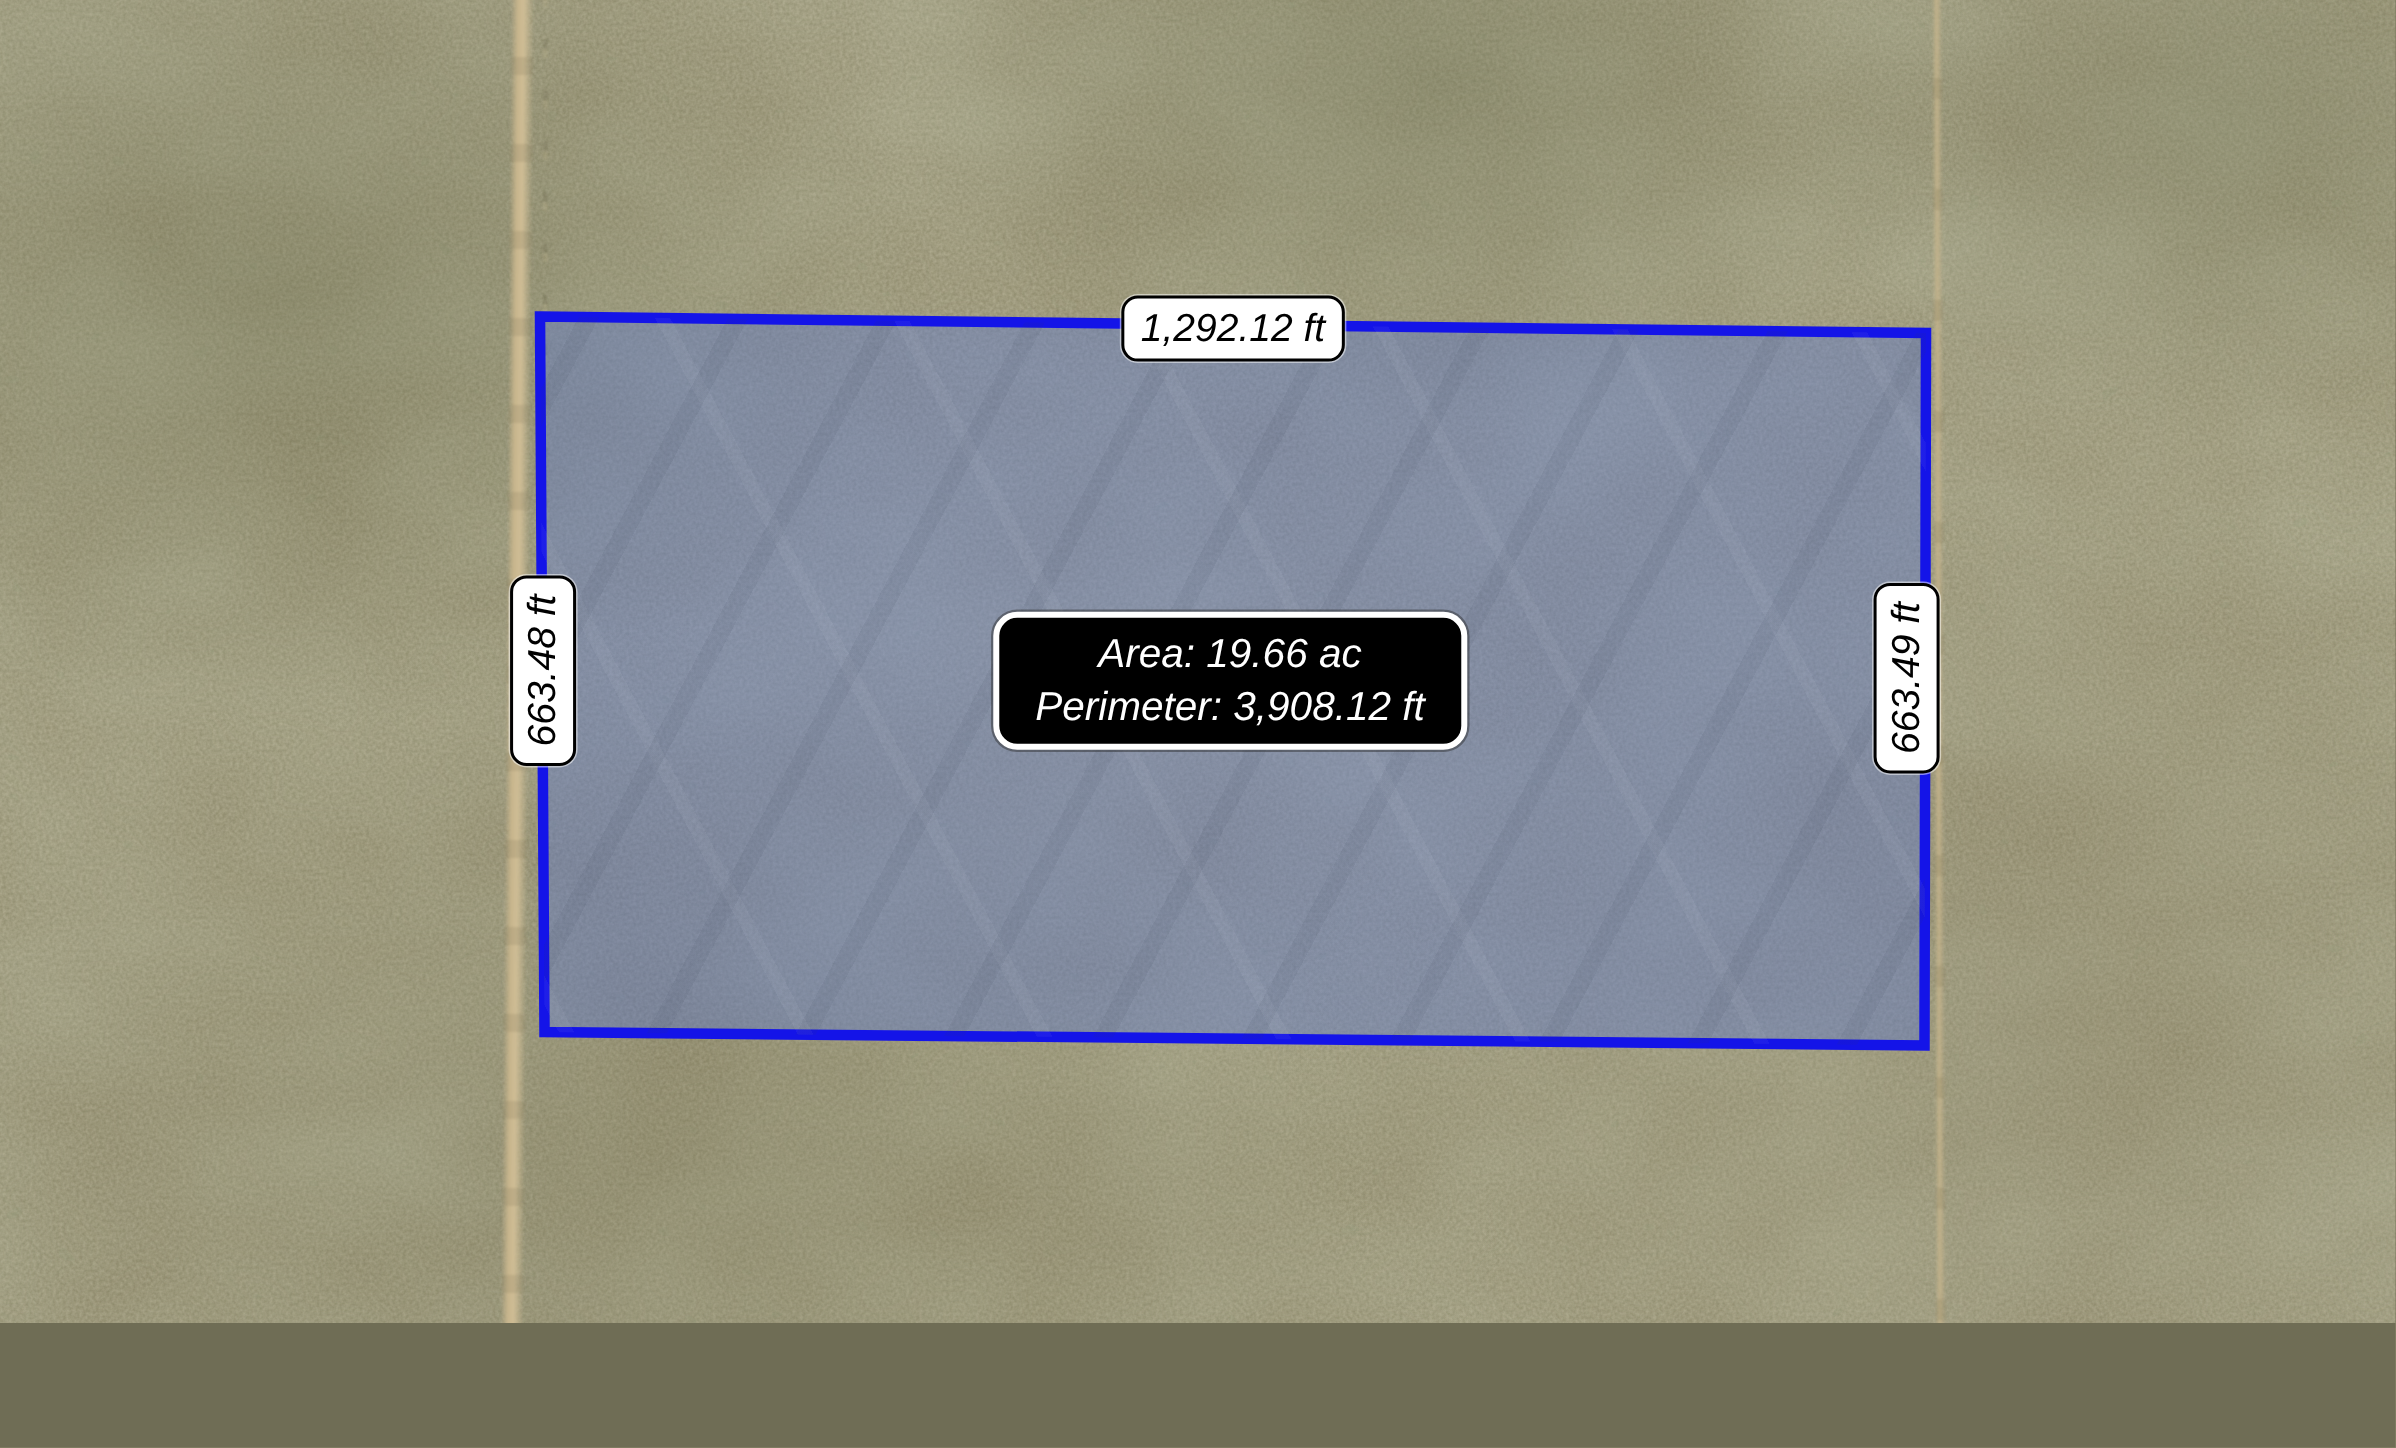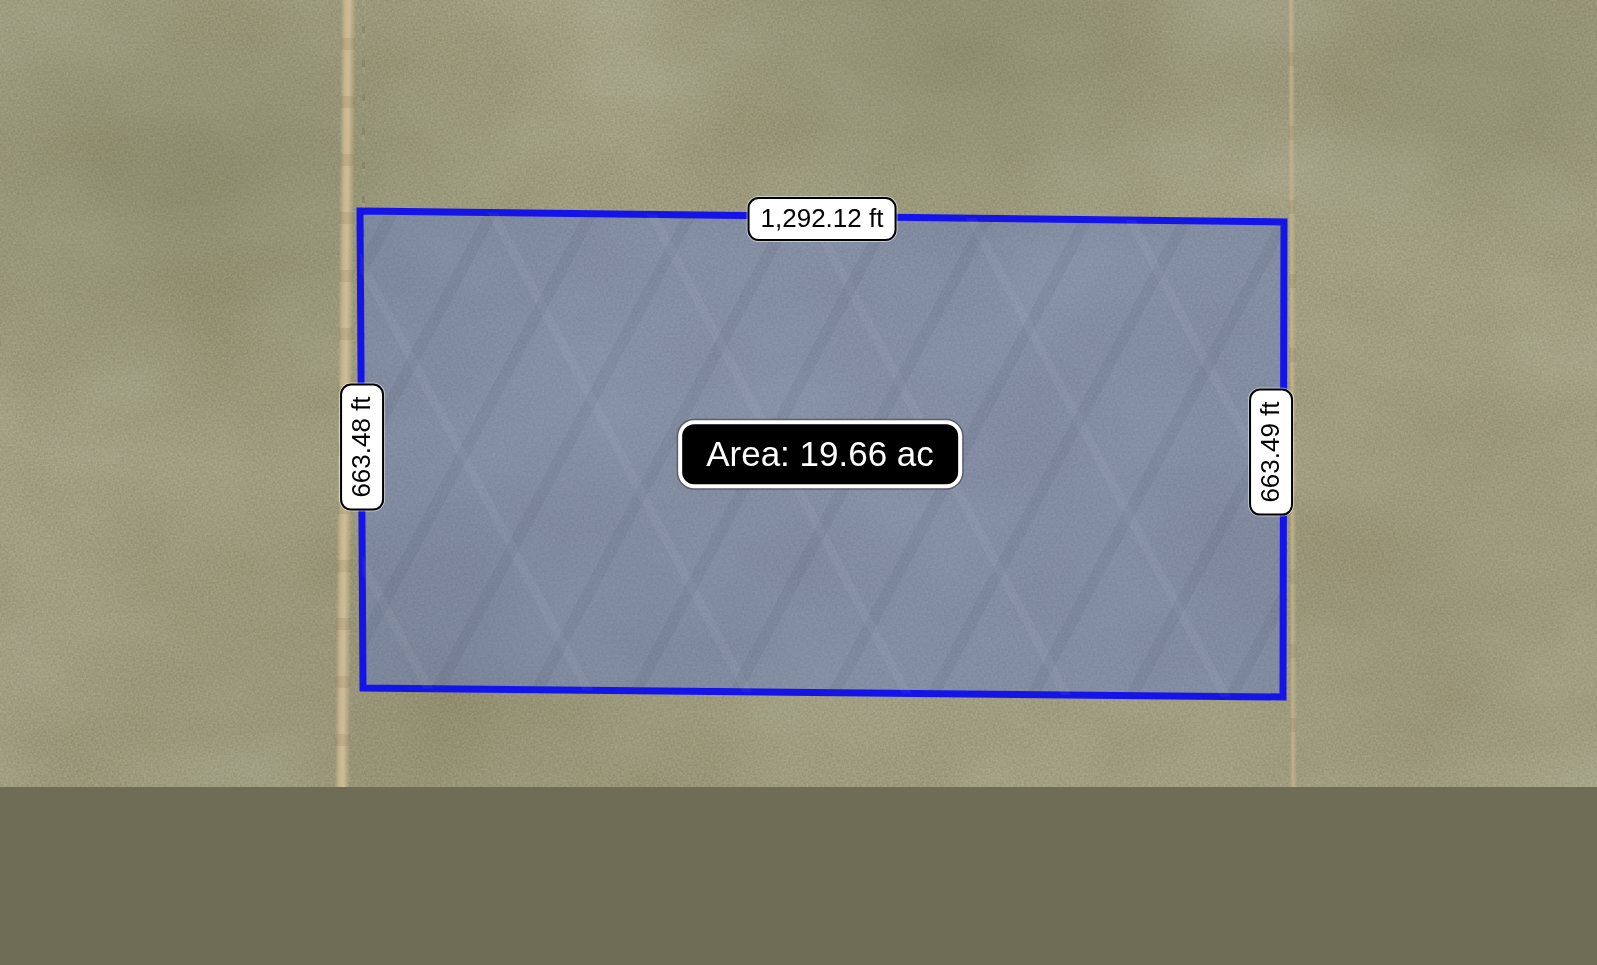--- a/index.html
+++ b/index.html
@@ -1,21 +1,22 @@
 <!DOCTYPE html>
 <html><head>
 <meta charset="utf-8">
 <style>
   html, body { margin: 0; padding: 0; background: #6f6d55; }
   .stage {
     position: relative;
     width: 1597px;
-    height: 787px;
+    height: 882px;
     overflow: hidden;
     font-family: "Liberation Sans", sans-serif;
+    font-style: italic;
   }
   .layer { position: absolute; inset: 0; }
   svg.terrain { display: block; }
 
   
   .patches {
     background-image:
       radial-gradient(620px 420px at 12% 22%, rgba(88,92,58,0.28), transparent 70%),
       radial-gradient(520px 340px at 60% 6%, rgba(78,85,52,0.25), transparent 70%),
       radial-gradient(430px 300px at 93% 9%, rgba(84,90,56,0.24), transparent 70%),
@@ -86,21 +87,21 @@
   .measure-tooltip {
     position: absolute;
     left: 820px; top: 454px;
     transform: translate(-50%, -50%);
     background: #000000;
     color: #ffffff;
     border: 4px solid #ffffff;
     border-radius: 16px;
     padding: 7px 24px;
     text-align: center;
-    font-size: 35px;
+    font-size: 27px;
     line-height: 1.3;
     white-space: nowrap;
     box-shadow: 0 0 0 1.5px rgba(40,40,40,0.45);
   }
 </style>
 </head>
 <body>
 
 <div class="stage">
 
@@ -141,15 +142,16 @@
 
   <div class="edge-label" style="left:822px; top:219px;">1,292.12 ft</div>
 
 
   <div class="edge-label vertical" style="left:362px; top:447px;">663.48 ft</div>
 
   <div class="edge-label vertical" style="left:1271px; top:452px;">663.49 ft</div>
 
   <div class="measure-tooltip">
     <span>Area: 19.66 ac</span><br>
+    <span>Perimeter: 3,908.12 ft</span>
   </div>
 
 </div>
 
 </body></html>

